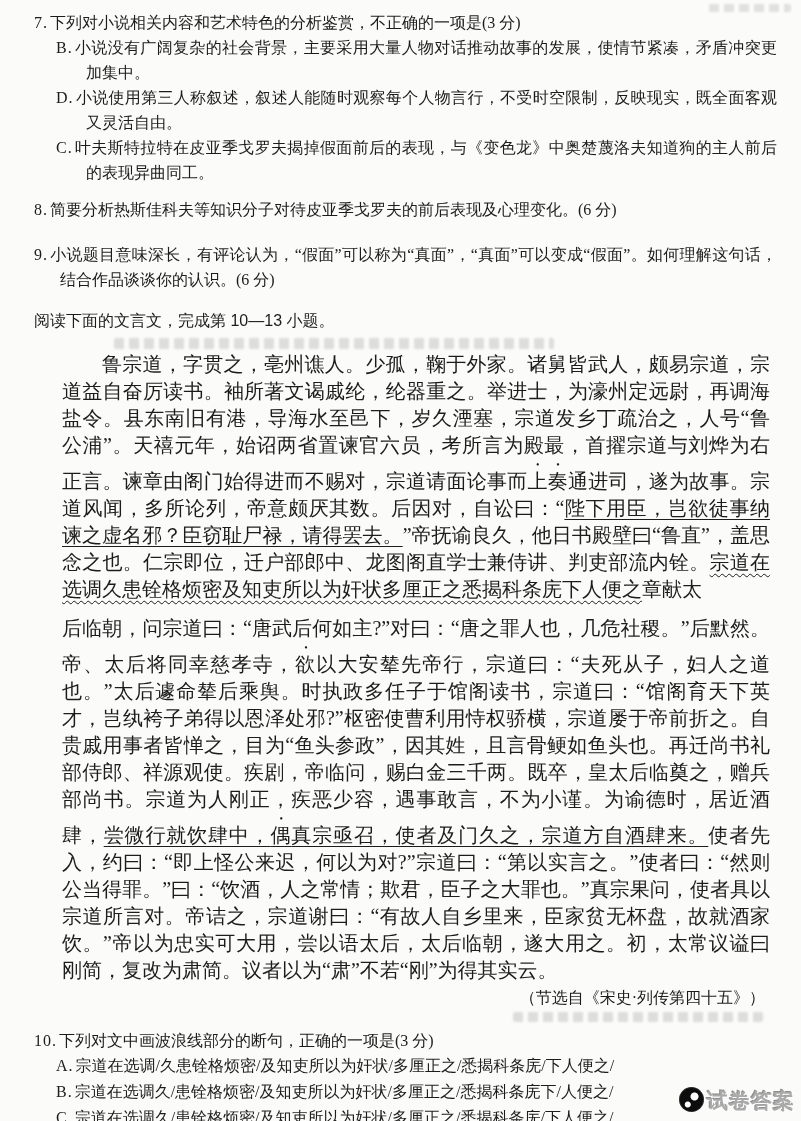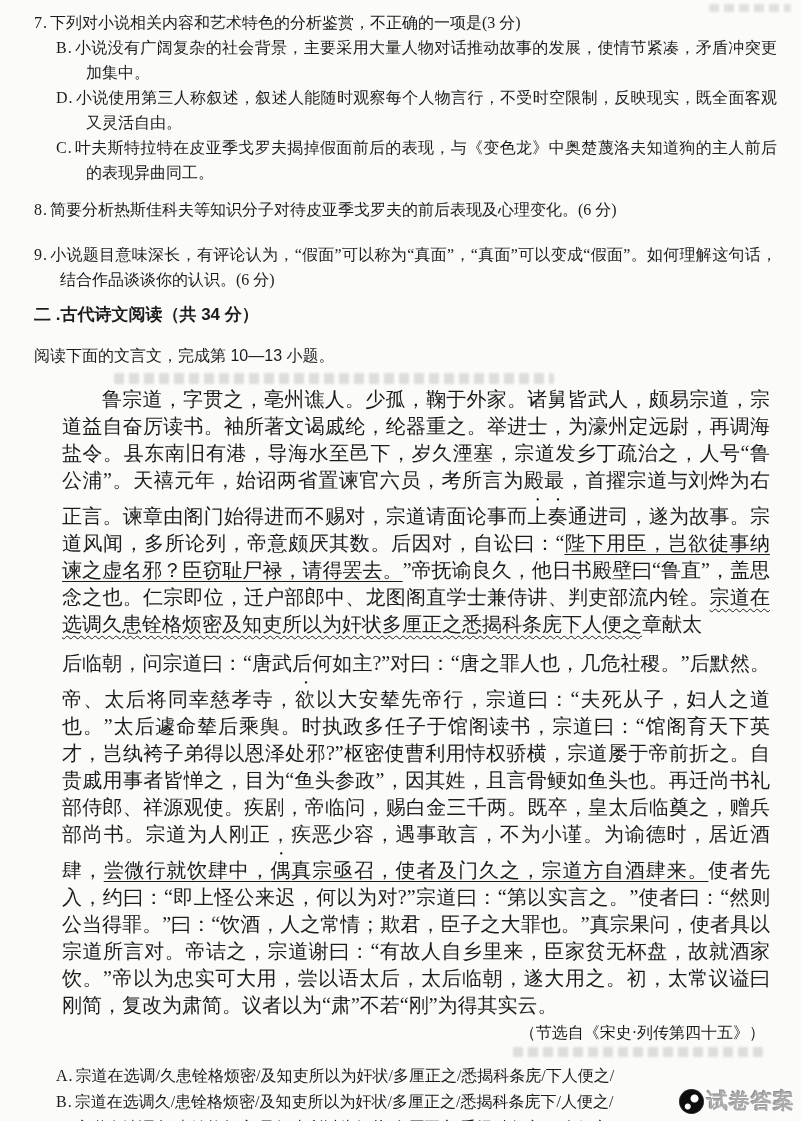--- a/index.html
+++ b/index.html
@@ -53,21 +53,21 @@
     background:repeating-linear-gradient(90deg,#b9b9b9 0 10px, rgba(0,0,0,0) 10px 15px);
     filter:blur(1.2px); opacity:.45; border-radius:2px;
   }
   .ghost-top { position:absolute; top:4px; right:10px; width:82px; height:8px; opacity:.4; }
   .ghost-instruction { width:440px; height:11px; margin:5px 0 2px 80px; }
   .ghost-citation { width:250px; height:10px; margin:2px 14px 0 auto; }
 
   
   .watermark {
     position:absolute; right:6px; bottom:6px;
-    display:flex; align-items:center; gap:3px;
+    display:flex; gap:3px;
   }
   .wm-icon {
     width:25px; height:25px; border-radius:50%;
     background:
       radial-gradient(circle at 62% 38%, #ffffff 0 3.5px, rgba(0,0,0,0) 4.5px),
       radial-gradient(circle at 35% 70%, #ffffff 0 2.5px, rgba(0,0,0,0) 3.5px),
       #0d0d0d;
     box-shadow:0 0 0 1px #2a2a2a inset;
   }
   .wm-text {
@@ -92,34 +92,34 @@
   </div>
 
   <div class="q8">
     <p class="q-stem hang"><span class="qnum">8.</span><span>简要分析热斯佳科夫等知识分子对待皮亚季戈罗夫的前后表现及心理变化。(6 分)</span></p>
   </div>
 
   <div class="q9">
     <p class="q-stem hang"><span class="qnum">9.</span><span>小说题目意味深长，有评论认为，“假面”可以称为“真面”，“真面”可以变成“假面”。如何理解这句话，结合作品谈谈你的认识。(6 分)</span></p>
   </div>
 
-  <p class="h-section">二 .古代诗文阅读（共 34 分）</p>
   <p class="instruction">阅读下面的文言文，完成第 10—13 小题。</p>
 
   <div class="ghost ghost-instruction"></div>
 
   <div class="passage-block">
     <p class="passage p1"><span>鲁宗道，字贯之，亳州谯人。少孤，鞠于外家。诸舅皆武人，颇易宗道，宗道益自奋厉读书。袖所著文谒戚纶，纶器重之。举进士，为濠州定远尉，再调海盐令。县东南旧有港，导海水至邑下，岁久湮塞，宗道发乡丁疏治之，人号“鲁公浦”。天禧元年，始诏两省置谏官六员，考所言为殿最，首擢宗道与刘烨为右正言。谏章由阁门始得进而不赐对，宗道请面论事而</span><span class="seg-dots">上奏</span><span>通进司，遂为故事。宗道风闻，多所论列，帝意颇厌其数。后因对，自讼曰：“</span><span class="seg-underline">陛下用臣，岂欲徒事纳谏之虚名邪？臣窃耻尸禄，请得罢去。</span><span>”帝抚谕良久，他日书殿壁曰“鲁直”，盖思念之也。仁宗即位，迁户部郎中、龙图阁直学士兼侍讲、判吏部流内铨。</span><span class="seg-wavy">宗道在选调久患铨格烦密及知吏所以为奸状多厘正之悉揭科条庑下人便之</span><span>章献太</span></p>
     <p class="passage p2"><span>后临朝，问宗道曰：“唐武后何如主?”对曰：“唐之罪人也，几危社稷。”后默然。帝、太后将同幸慈孝寺，</span><span class="seg-dots">欲</span><span>以大安辇先帝行，宗道曰：“夫死从子，妇人之道也。”太后遽命辇后乘舆。时执政多任子于馆阁读书，宗道曰：“馆阁育天下英才，岂纨袴子弟得以恩泽处邪?”枢密使曹利用恃权骄横，宗道屡于帝前折之。自贵戚用事者皆惮之，目为“鱼头参政”，因其姓，且言骨鲠如鱼头也。再迁尚书礼部侍郎、祥源观使。疾剧，帝临问，赐白金三千两。既卒，皇太后临奠之，赠兵部尚书。宗道为人刚正，疾恶少容，遇事敢言，不为小谨。为谕德时，居近酒肆，</span><span class="seg-underline">尝微行就饮肆中，</span><span class="seg-underline seg-dots">偶</span><span class="seg-underline">真宗亟召，使者及门久之，宗道方自酒肆来。</span><span>使者先入，约曰：“即上怪公来迟，何以为对?”宗道曰：“第以实言之。”使者曰：“然则公当得罪。”曰：“饮酒，人之常情；欺君，臣子之大罪也。”真宗果问，使者具以宗道所言对。帝诘之，宗道谢曰：“有故人自乡里来，臣家贫无杯盘，故就酒家饮。”帝以为忠实可大用，尝以语太后，太后临朝，遂大用之。初，太常议谥曰刚简，复改为肃简。议者以为“肃”不若“刚”为得其实云。</span></p>
   </div>
 
   <p class="citation">（节选自《宋史·列传第四十五》）</p>
   <div class="ghost ghost-citation"></div>
 
   <div class="q10">
+    <p class="q-stem hang10"><span class="qnum">10.</span><span>下列对文中画波浪线部分的断句，正确的一项是(3 分)</span></p>
     <p class="option opt q10-opt"><span class="opt-label">A.</span><span>宗道在选调/久患铨格烦密/及知吏所以为奸状/多厘正之/悉揭科条庑/下人便之/</span></p>
     <p class="option opt q10-opt"><span class="opt-label">B.</span><span>宗道在选调久/患铨格烦密/及知吏所以为奸状/多厘正之/悉揭科条庑下/人便之/</span></p>
     <p class="option opt q10-opt"><span class="opt-label">C.</span><span>宗道在选调久/患铨格烦密/及知吏所以为奸状/多厘正之/悉揭科条庑/下人便之/</span></p>
 
   </div>
 
 </div>
 
 <div class="watermark">
   <span class="wm-icon"></span>

